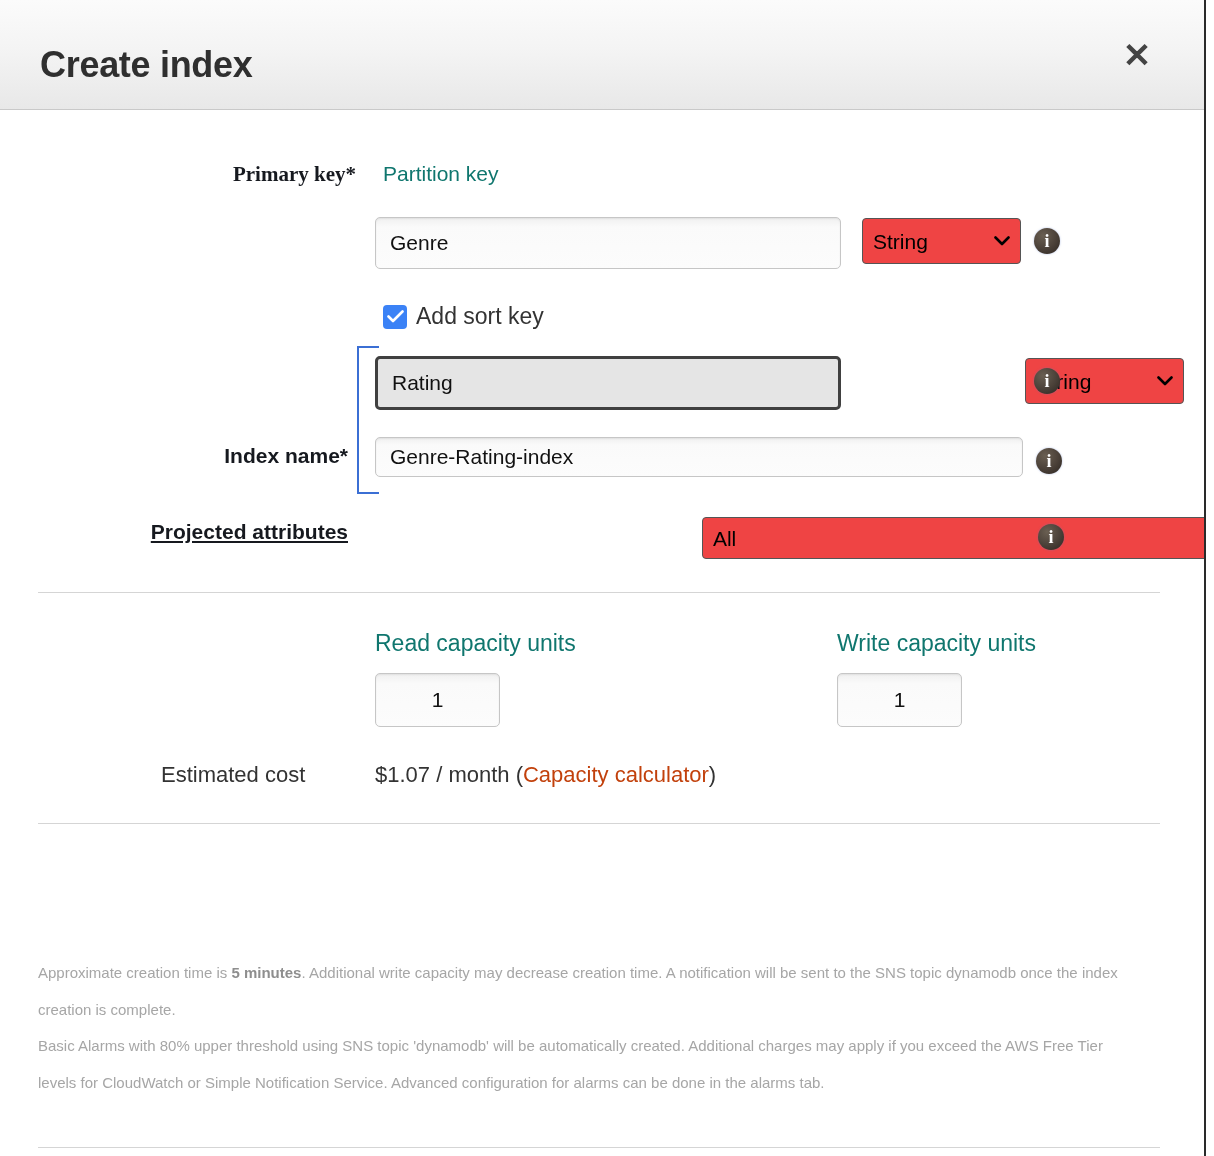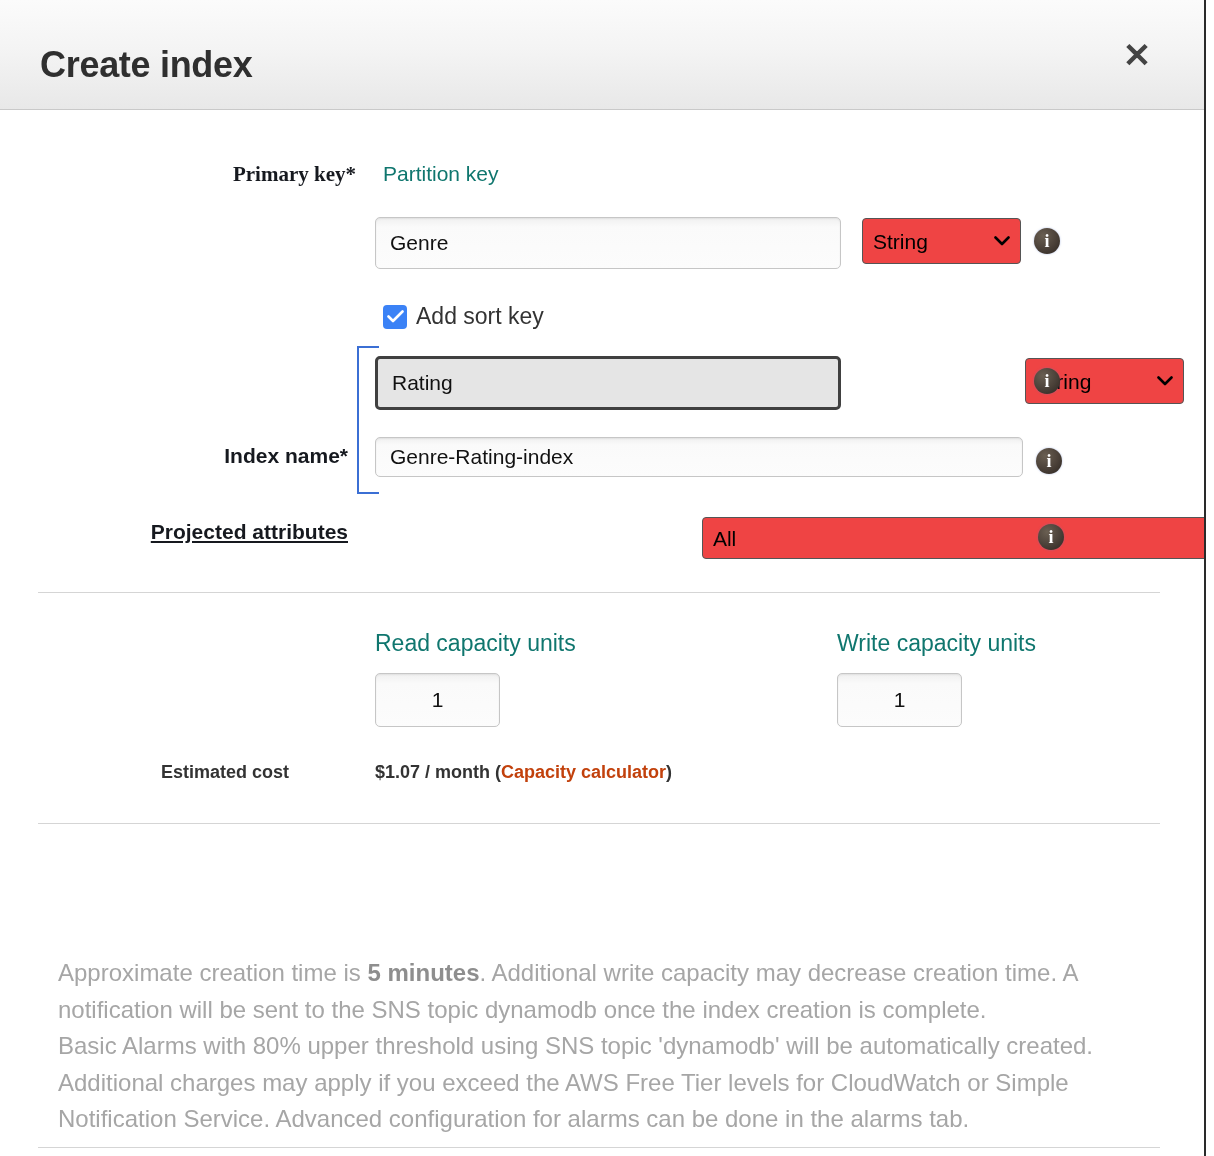--- a/index.html
+++ b/index.html
@@ -167,28 +167,27 @@
     width: 1122px;
     height: 1px;
     background: #d5d5d5;
   }
 
   
   #note {
     position: absolute;
     left: 38px; top: 845px;
     width: 1090px;
-    font-size: 24px;
+    font-size: 15px;
     line-height: 36.5px;
     color: #a6a6a6;
-    margin-left: 20px;
   }
   #note b { color: #8e8e8e; font-weight: bold; }
 
-  .cost-line { font-size: 18px; color: #333; font-weight: bold; }
+  .cost-line { font-size: 22px; color: #333; }
   .cost-link { color: #c2410c; text-decoration: none; cursor: pointer; }
 </style>
 </head>
 <body>
 
 <div id="modal">
 
   <div id="header">
     <div id="header-title">Create index</div>
     <button id="close-btn">✕</button>

